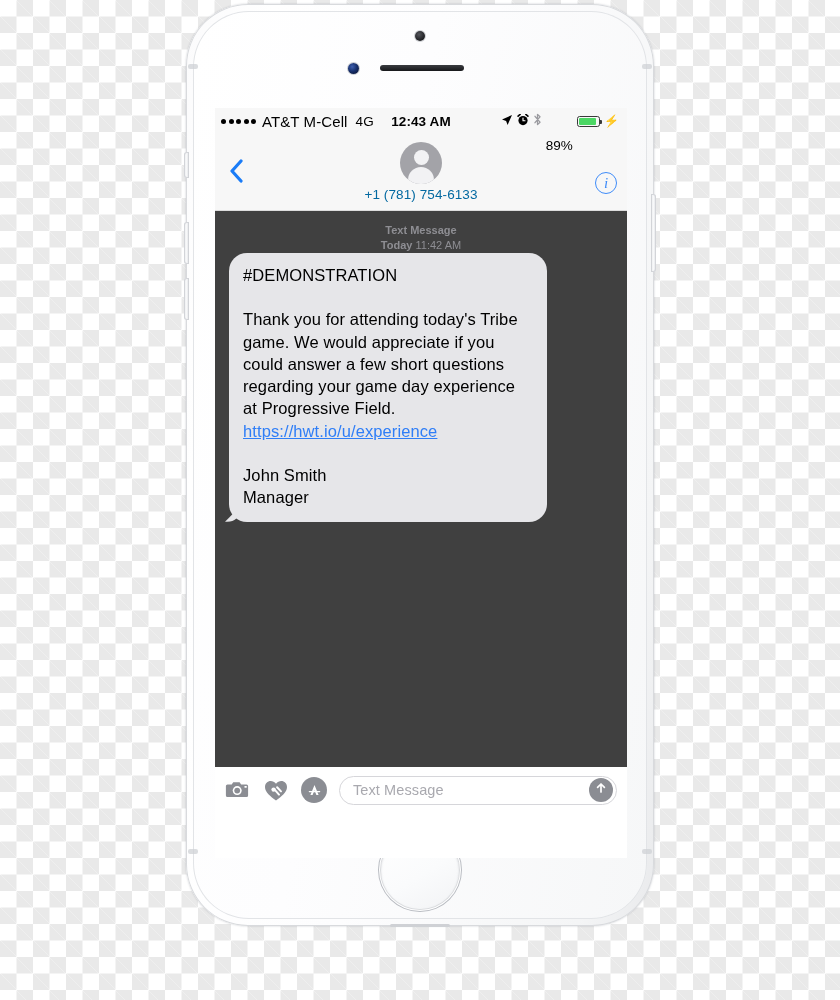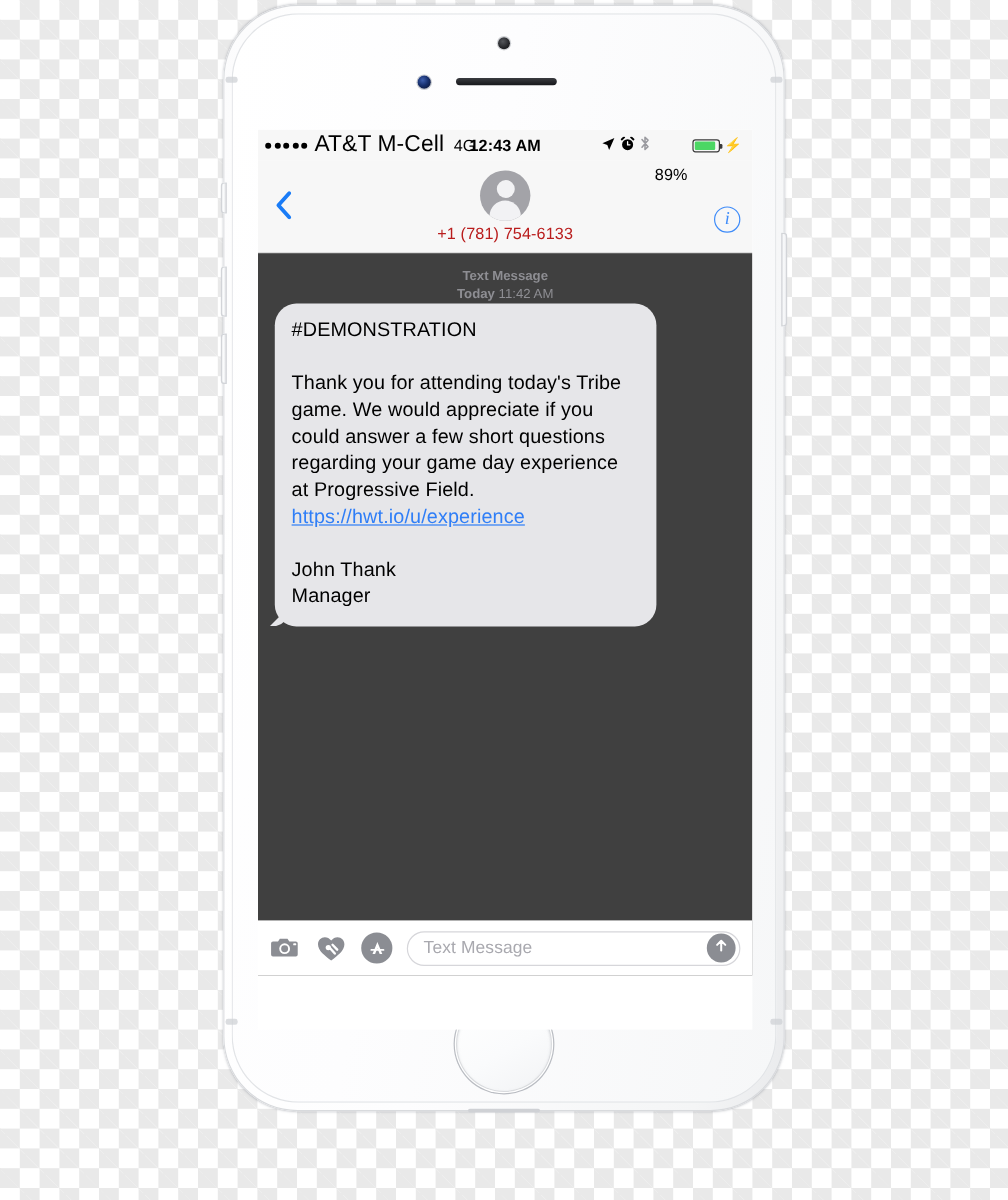--- a/index.html
+++ b/index.html
@@ -128,21 +128,21 @@
     display: flex;
     align-items: center;
     padding: 0 8px 0 6px;
     font-size: 13.5px;
     color: #000;
     letter-spacing: .1px;
   }
   .sb-left { display: flex; align-items: center; gap: 6px; }
   .dots { display: flex; gap: 2.5px; align-items: center; }
   .dots i { width: 5px; height: 5px; border-radius: 50%; background: #000; display: block; }
-  .sb-carrier { font-size: 19px; }
+  .sb-carrier { font-size: 15px; }
   .sb-net { font-size: 13.5px; margin-left: 2px; }
   .sb-time {
     position: absolute; left: 0; right: 0; text-align: center;
     font-size: 13.5px; font-weight: bold;
   }
   .sb-right {
     margin-left: auto; display: flex; align-items: center; gap: 4px;
     position: relative; z-index: 2;
   }
   .sb-pct { font-size: 13.5px; margin-top: 48px; }
@@ -183,21 +183,21 @@
     position:absolute; left:50%; top:8px; margin-left:-7.5px;
     width:15px; height:15px; border-radius:50%; background:#f2f2f4;
   }
   .avatar .body {
     position:absolute; left:50%; top:25px; margin-left:-13px;
     width:26px; height:20px; border-radius:13px 13px 0 0; background:#f2f2f4;
   }
   .nav-number {
     margin-top: 3px;
     font-size: 13.5px;
-    color: #b91c1c;
+    color: #0369a1;
     letter-spacing: .1px;
   }
   .nav-info {
     position: absolute; right: 10px; top: 38px;
     width: 22px; height: 22px;
     border-radius: 50%;
     border: 1.6px solid #3f8cf9;
     color: #3f8cf9;
     display: flex; align-items: center; justify-content: center;
     font-family: "Liberation Serif", serif;
@@ -401,21 +401,21 @@
         </div>
       </div>
 
       <div class="bubble-row">
         <div class="bubble">
           <p>#DEMONSTRATION</p>
           <div class="gap"></div>
           <p>Thank you for attending today's Tribe game. We would appreciate if you could answer a few short questions regarding your game day experience at Progressive Field.</p>
           <a href="#">https://hwt.io/u/experience</a>
           <div class="gap"></div>
-          <p>John Thank</p>
+          <p>John Smith</p>
           <p>Manager</p>
         </div>
       </div>
 
       <div class="inputbar">
 
         <span class="ic">
           <svg width="26" height="26" viewBox="0 0 26 26">
             <path d="M2.5 7.5h4.2l1.5-2.3h6.4l1.5 2.3h5.4a1.6 1.6 0 0 1 1.6 1.6v9.3a1.6 1.6 0 0 1-1.6 1.6H2.5A1.6 1.6 0 0 1 .9 18.4V9.1A1.6 1.6 0 0 1 2.5 7.5z" fill="#8b8d93"></path>
             <circle cx="12.2" cy="13.6" r="4.5" fill="#fff"></circle>

